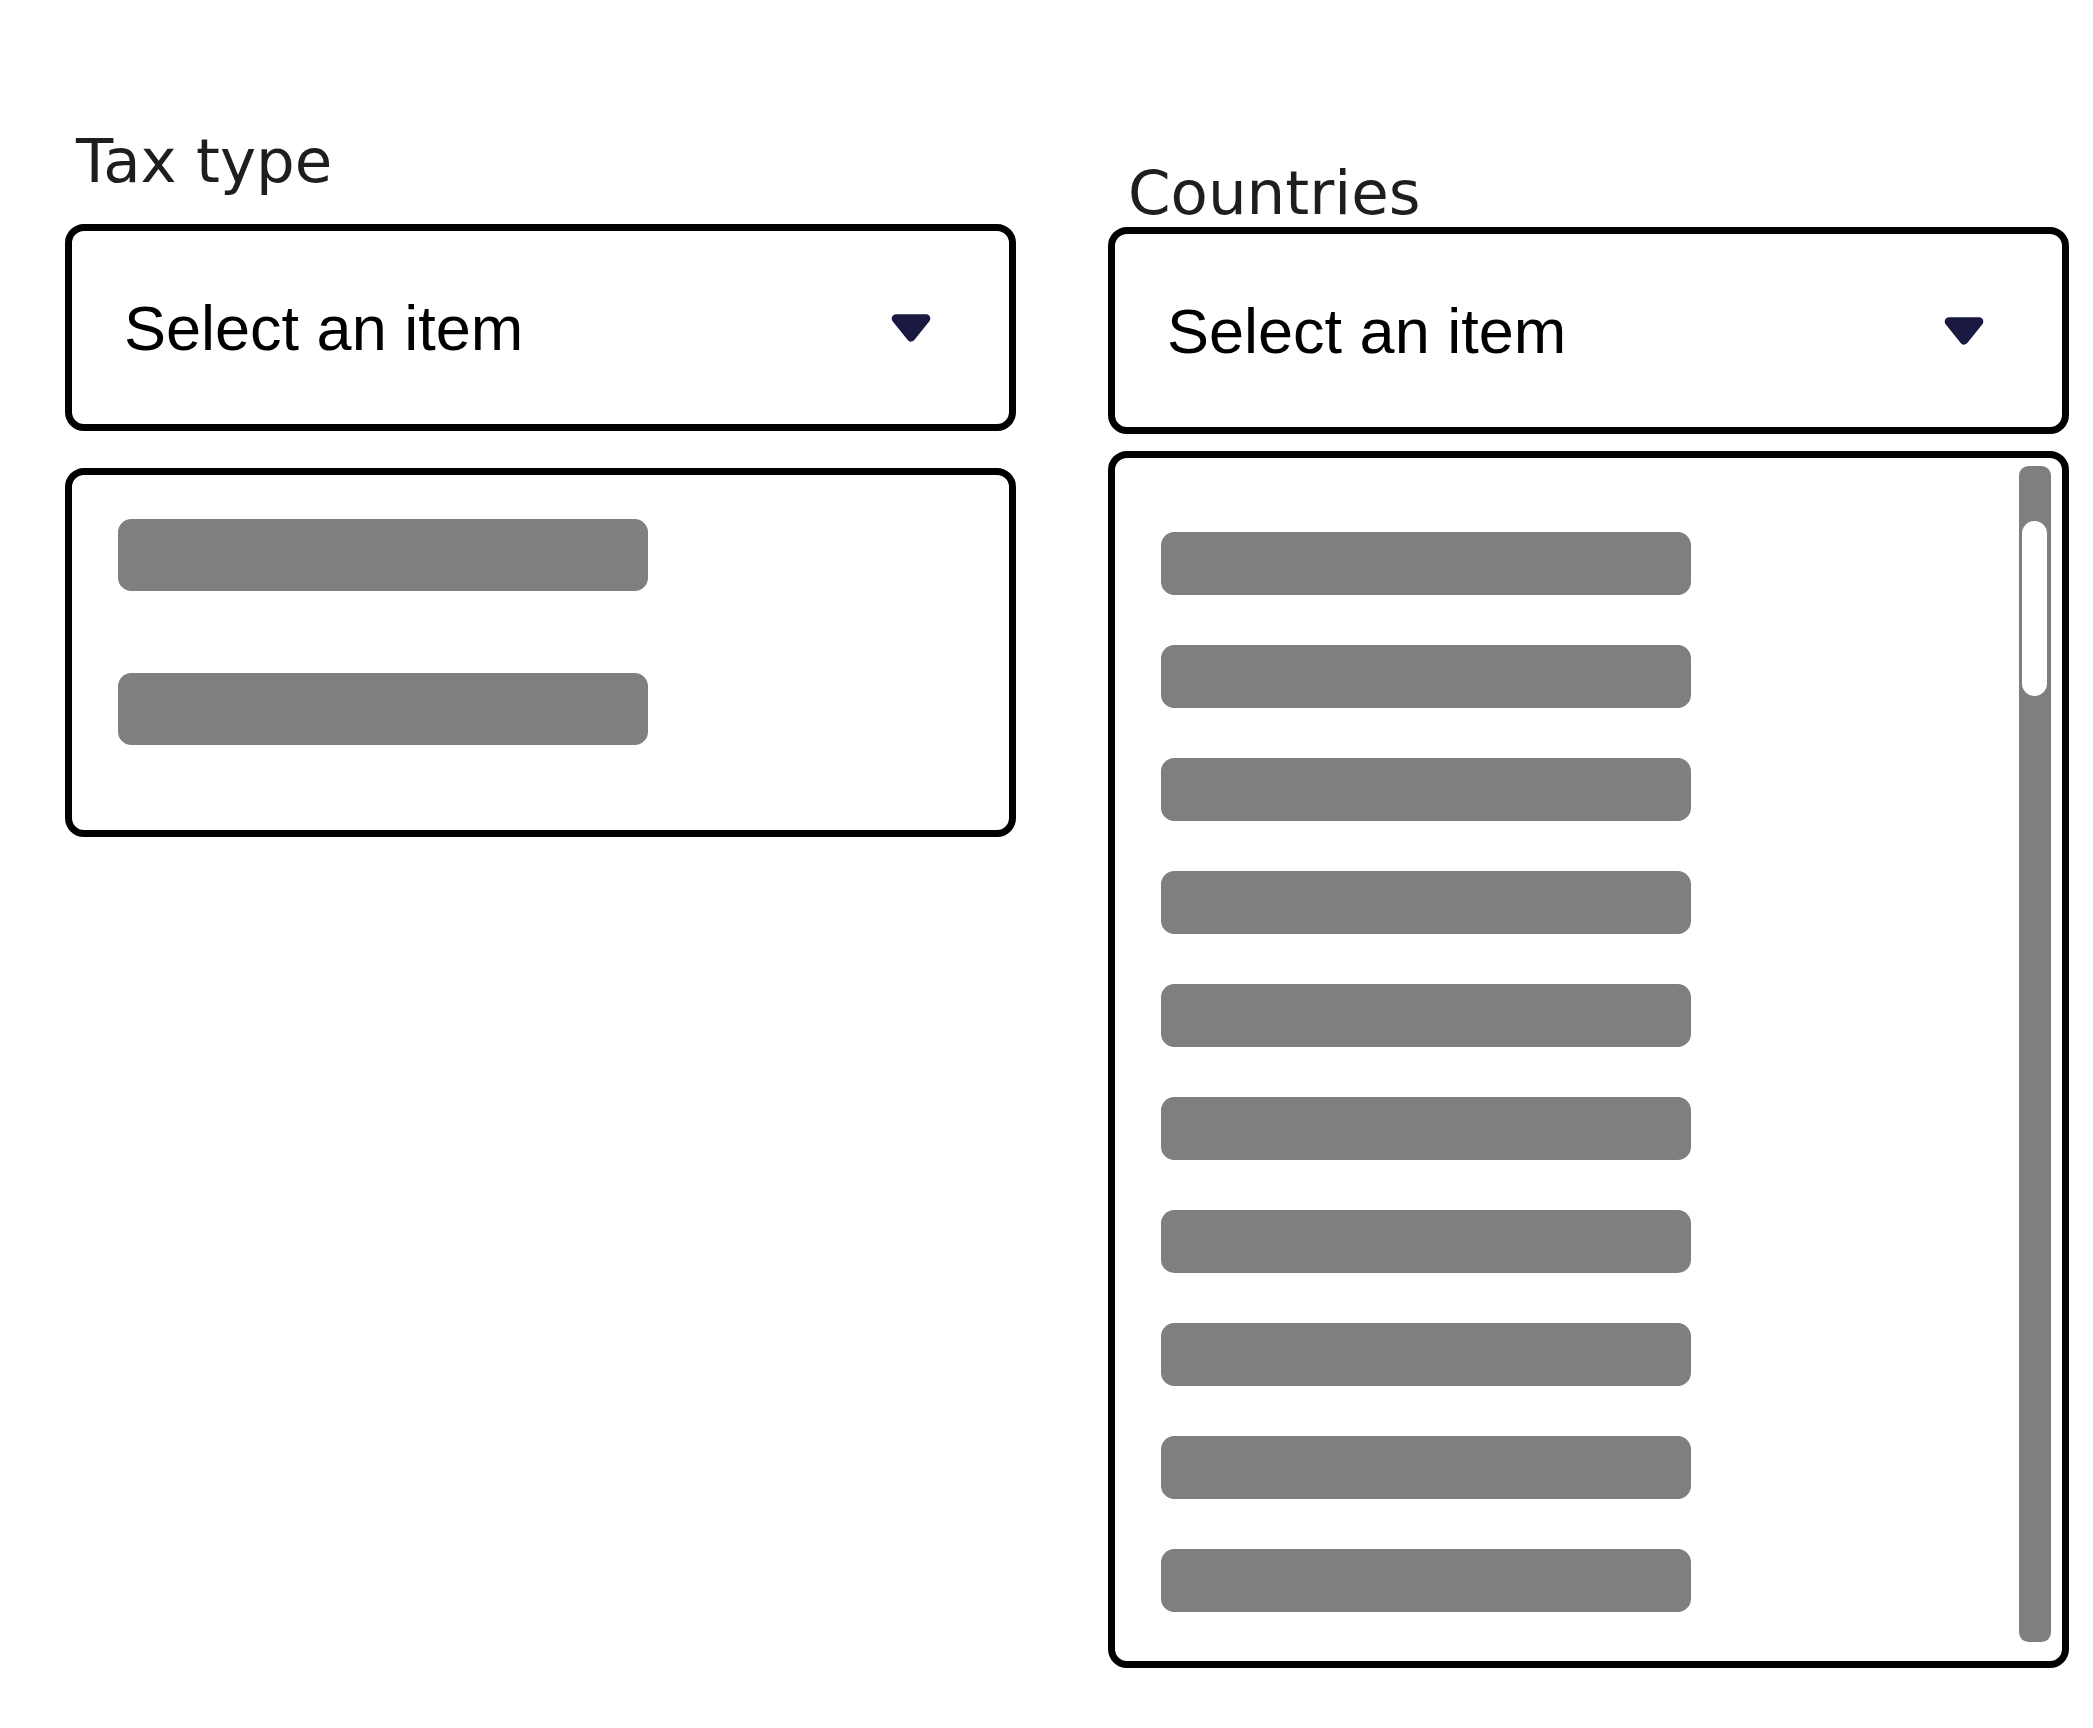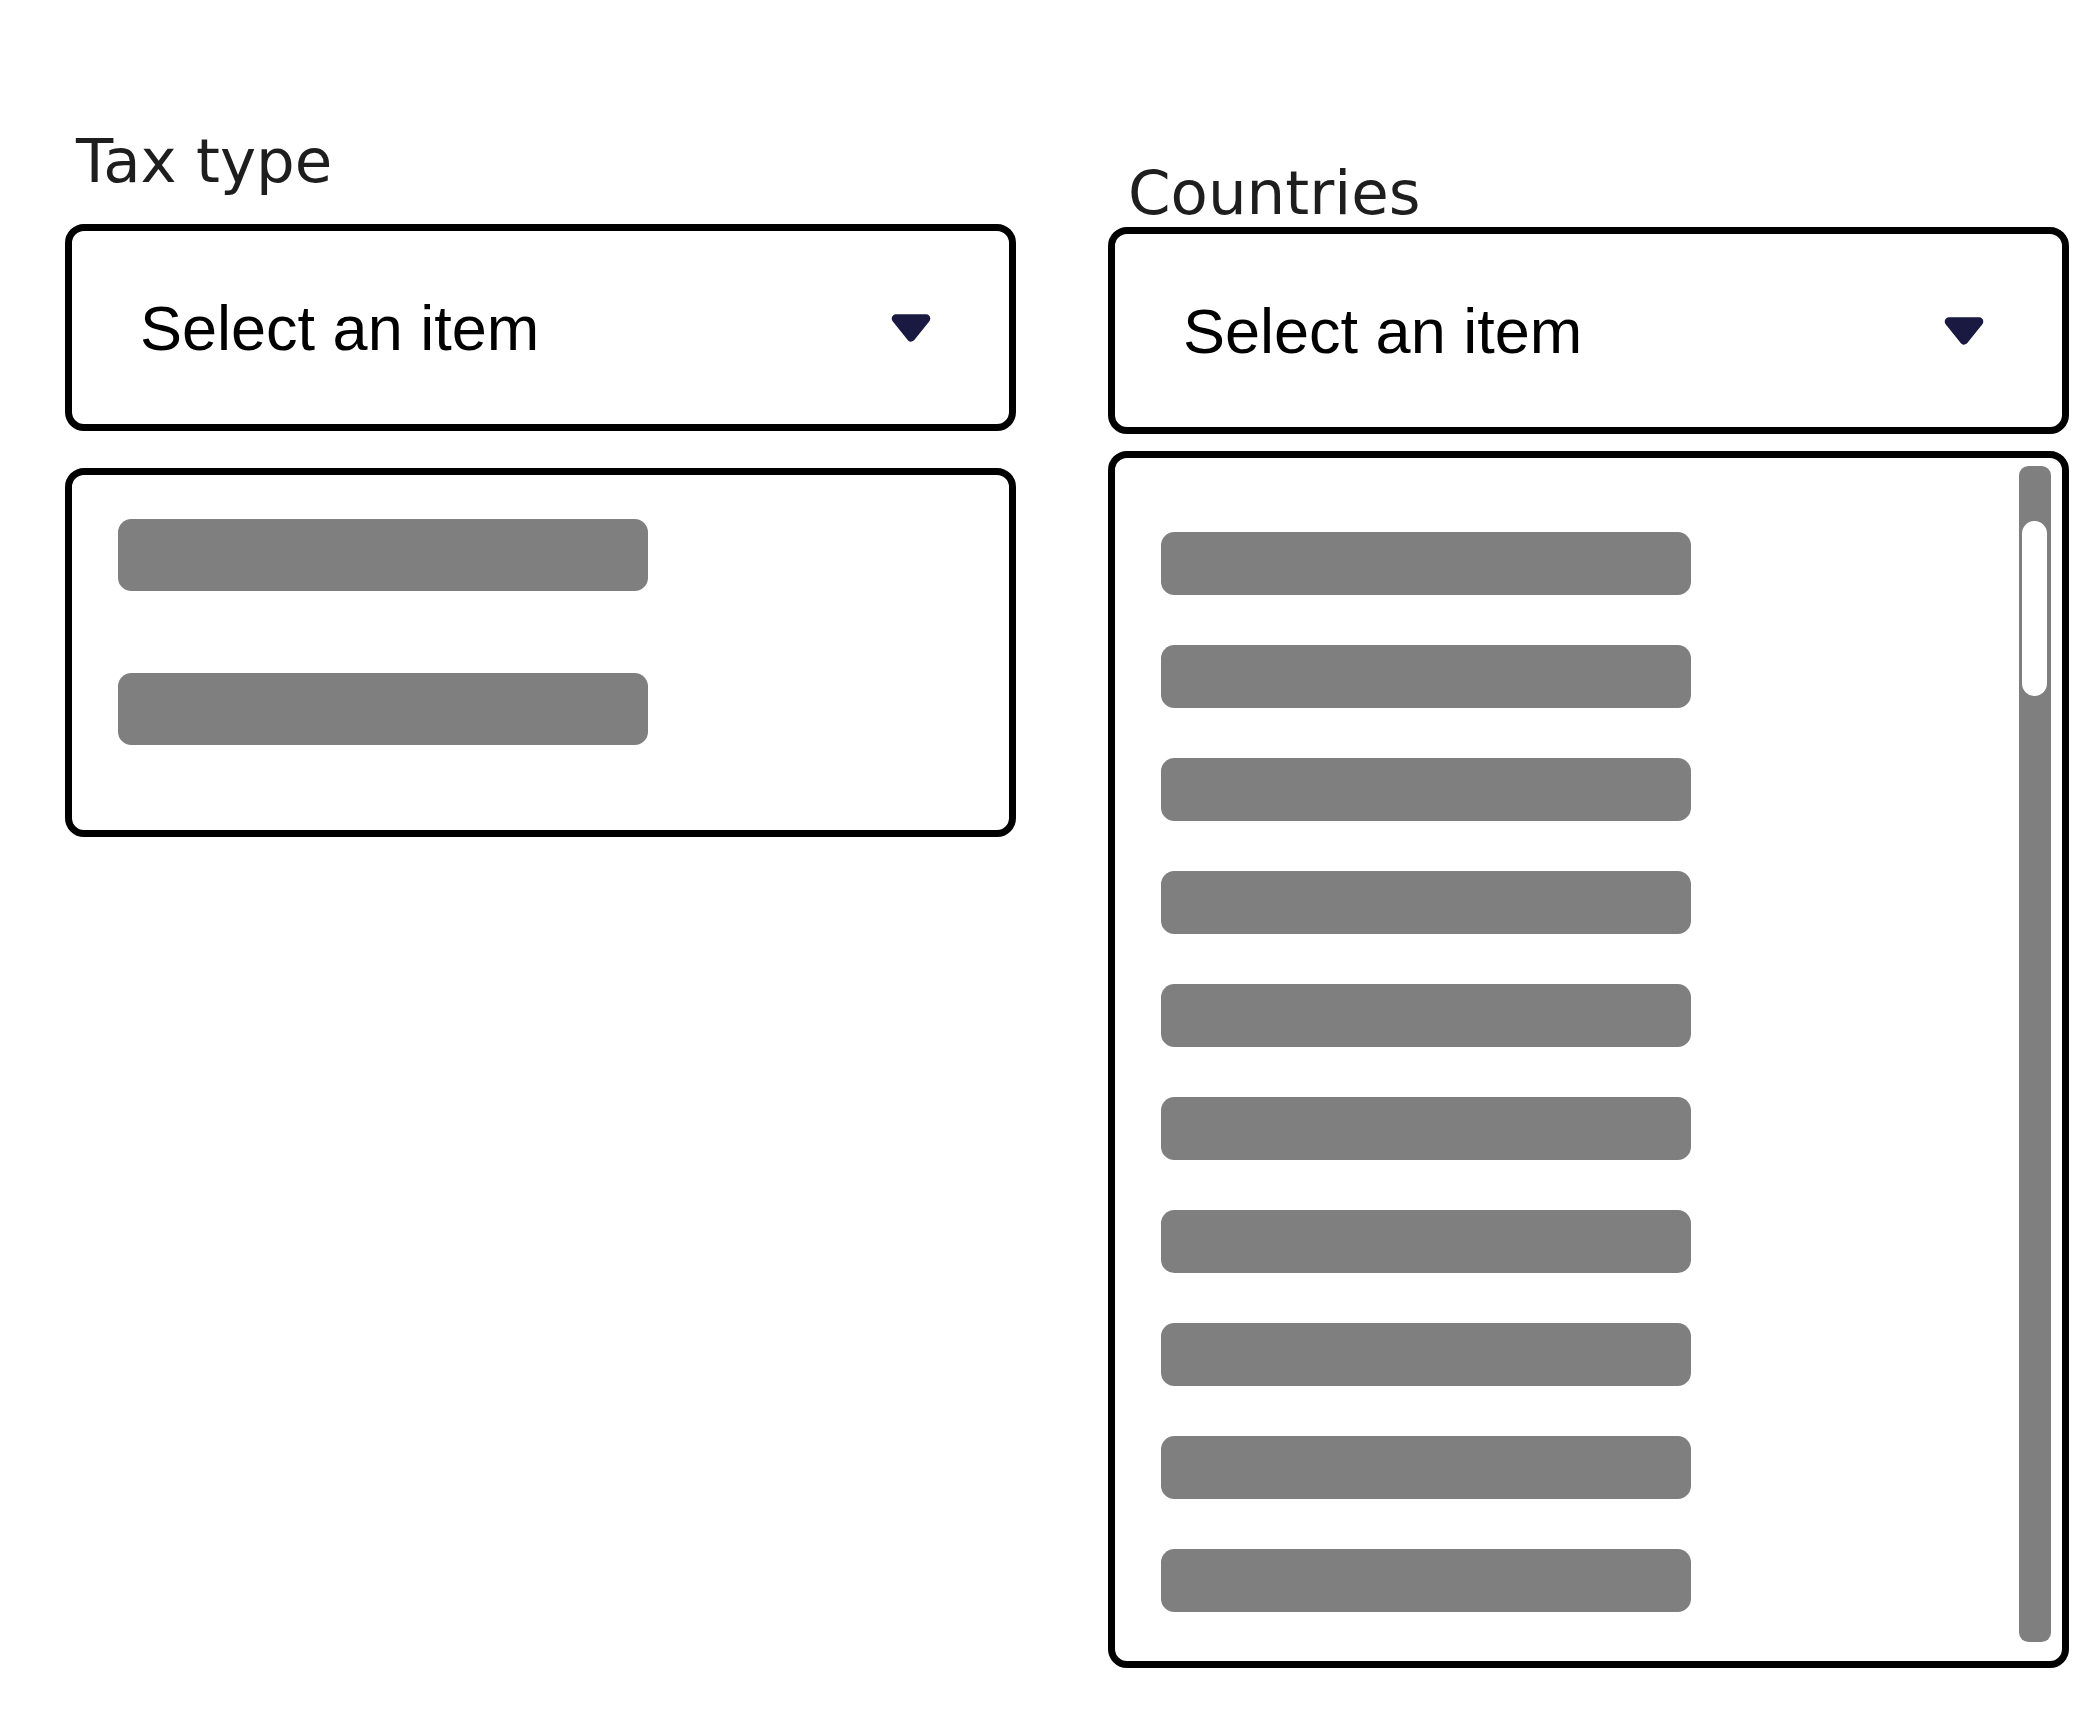--- a/index.html
+++ b/index.html
@@ -29,21 +29,21 @@
     box-sizing:border-box;
     display:flex;
     align-items:center;
   }
   .select-left{left:65px;top:224px;width:951px;}
   .select-right{left:1108px;top:227px;width:961px;}
   .select-value{
     font-family:"Liberation Sans",sans-serif;
     font-size:63px;
     color:var(--select-text,#000000);
-    padding-left:68px;
+    padding-left:52px;
     white-space:nowrap;
     text-align:right;
   }
   .caret{
     position:absolute;
     right:76px;top:50%;
     transform:translateY(-50%);
     width:44px;height:32px;
     color:var(--caret,#191942);
     display:block;

